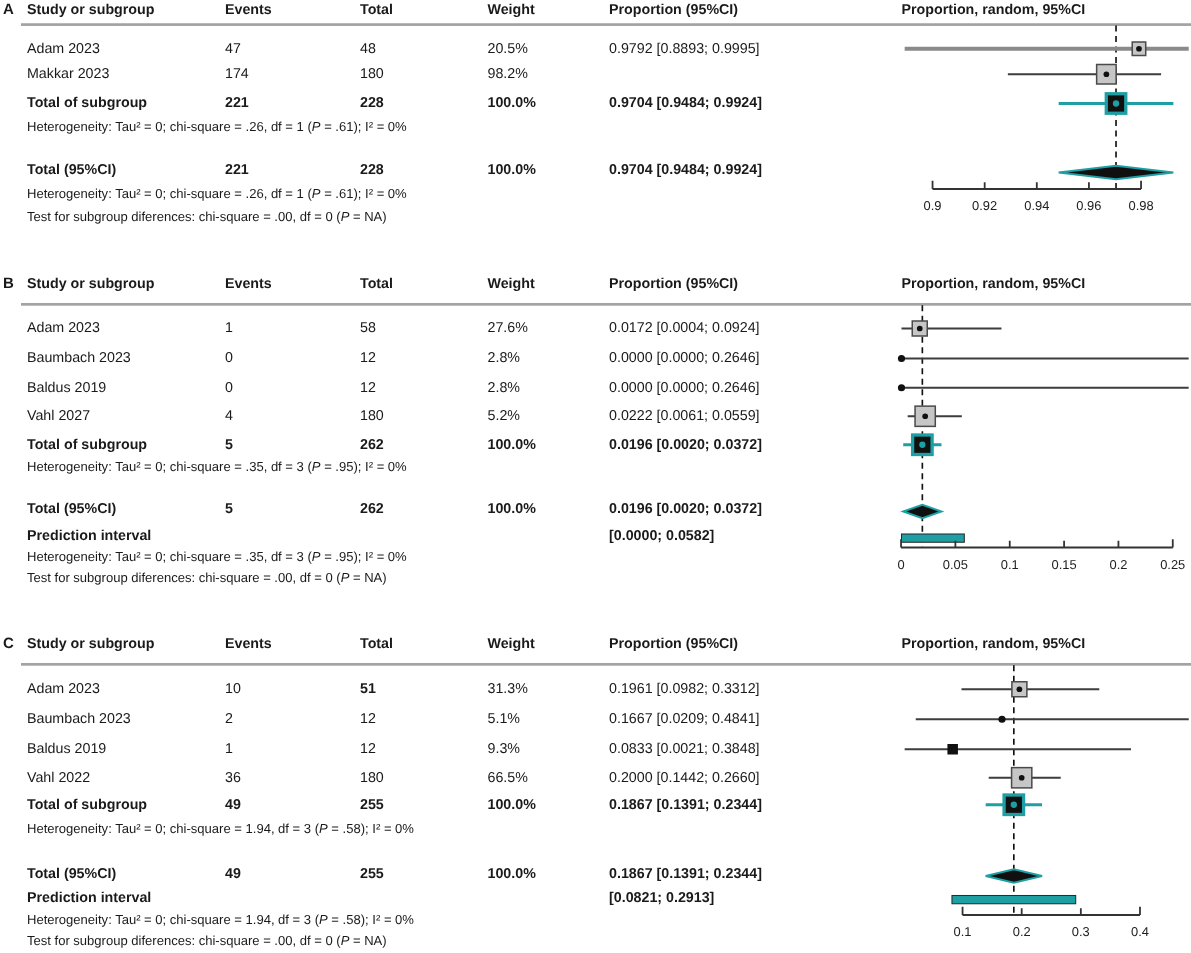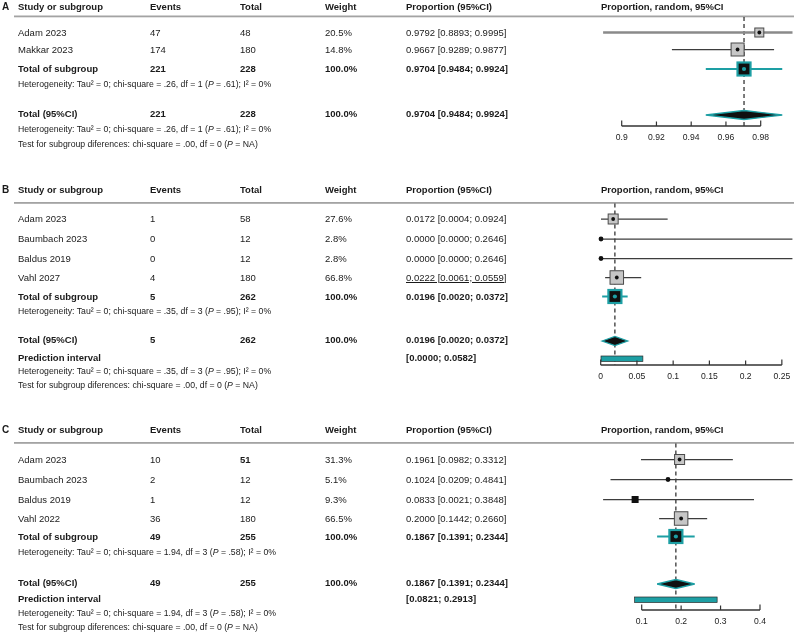--- a/index.html
+++ b/index.html
@@ -109,22 +109,21 @@
       <div class="cell hdr c" style="left: 406px; top: 1px; width: 194px;">Proportion (95%CI)</div>
       <div class="cell hdr c" style="left: 601px; top: 1px; width: 192px;">Proportion, random, 95%CI</div>
       <div class="cell " style="left: 18px; top: 26.5px; width: 180px;">Adam 2023</div>
       <div class="cell r" style="left: 150px; top: 26.5px; width: 80px;">47</div>
       <div class="cell r" style="left: 240px; top: 26.5px; width: 73px;">48</div>
       <div class="cell r" style="left: 325px; top: 26.5px; width: 75px;">20.5%</div>
       <div class="cell c" style="left: 406px; top: 26.5px; width: 194px;">0.9792 [0.8893; 0.9995]</div>
       <div class="cell " style="left: 18px; top: 43.5px; width: 180px;">Makkar 2023</div>
       <div class="cell r" style="left: 150px; top: 43.5px; width: 80px;">174</div>
       <div class="cell r" style="left: 240px; top: 43.5px; width: 73px;">180</div>
-      <div class="cell r" style="left: 325px; top: 43.5px; width: 75px;">14.8%</div>
-      <div class="cell c" style="left: 406px; top: 43.5px; width: 194px;">0.9667 [0.9289; 0.9877]</div>
+      <div class="cell r" style="left: 325px; top: 43.5px; width: 75px;">98.2%</div>
       <div class="cell b" style="left: 18px; top: 63px; width: 180px;">Total of subgroup</div>
       <div class="cell b r" style="left: 150px; top: 63px; width: 80px;">221</div>
       <div class="cell b r" style="left: 240px; top: 63px; width: 73px;">228</div>
       <div class="cell b r" style="left: 325px; top: 63px; width: 75px;">100.0%</div>
       <div class="cell b c" style="left: 406px; top: 63px; width: 194px;">0.9704 [0.9484; 0.9924]</div>
       <div class="cell note" style="left: 18px; top: 78px; width: 560px;">Heterogeneity: Tau² = 0; chi-square = .26, df = 1 (<i>P</i> = .61); I² = 0%</div>
       <div class="cell b" style="left: 18px; top: 108px; width: 180px;">Total (95%CI)</div>
       <div class="cell b r" style="left: 150px; top: 108px; width: 80px;">221</div>
       <div class="cell b r" style="left: 240px; top: 108px; width: 73px;">228</div>
       <div class="cell b r" style="left: 325px; top: 108px; width: 75px;">100.0%</div>
@@ -149,22 +148,22 @@
       <div class="cell r" style="left: 325px; top: 233px; width: 75px;">2.8%</div>
       <div class="cell c" style="left: 406px; top: 233px; width: 194px;">0.0000 [0.0000; 0.2646]</div>
       <div class="cell " style="left: 18px; top: 252.5px; width: 180px;">Baldus 2019</div>
       <div class="cell r" style="left: 150px; top: 252.5px; width: 80px;">0</div>
       <div class="cell r" style="left: 240px; top: 252.5px; width: 73px;">12</div>
       <div class="cell r" style="left: 325px; top: 252.5px; width: 75px;">2.8%</div>
       <div class="cell c" style="left: 406px; top: 252.5px; width: 194px;">0.0000 [0.0000; 0.2646]</div>
       <div class="cell " style="left: 18px; top: 271.5px; width: 180px;">Vahl 2027</div>
       <div class="cell r" style="left: 150px; top: 271.5px; width: 80px;">4</div>
       <div class="cell r" style="left: 240px; top: 271.5px; width: 73px;">180</div>
-      <div class="cell r" style="left: 325px; top: 271.5px; width: 75px;">66.8%</div>
-      <div class="cell c" style="left: 406px; top: 271.5px; width: 194px; text-decoration: underline;">0.0222 [0.0061; 0.0559]</div>
+      <div class="cell r" style="left: 325px; top: 271.5px; width: 75px;">5.2%</div>
+      <div class="cell c" style="left: 406px; top: 271.5px; width: 194px;">0.0222 [0.0061; 0.0559]</div>
       <div class="cell b" style="left: 18px; top: 290.5px; width: 180px;">Total of subgroup</div>
       <div class="cell b r" style="left: 150px; top: 290.5px; width: 80px;">5</div>
       <div class="cell b r" style="left: 240px; top: 290.5px; width: 73px;">262</div>
       <div class="cell b r" style="left: 325px; top: 290.5px; width: 75px;">100.0%</div>
       <div class="cell b c" style="left: 406px; top: 290.5px; width: 194px;">0.0196 [0.0020; 0.0372]</div>
       <div class="cell note" style="left: 18px; top: 305px; width: 560px;">Heterogeneity: Tau² = 0; chi-square = .35, df = 3 (<i>P</i> = .95); I² = 0%</div>
       <div class="cell b" style="left: 18px; top: 334px; width: 180px;">Total (95%CI)</div>
       <div class="cell b r" style="left: 150px; top: 334px; width: 80px;">5</div>
       <div class="cell b r" style="left: 240px; top: 334px; width: 73px;">262</div>
       <div class="cell b r" style="left: 325px; top: 334px; width: 75px;">100.0%</div>
@@ -182,21 +181,21 @@
       <div class="cell hdr c" style="left: 601px; top: 424px; width: 192px;">Proportion, random, 95%CI</div>
       <div class="cell " style="left: 18px; top: 453.5px; width: 180px;">Adam 2023</div>
       <div class="cell r" style="left: 150px; top: 453.5px; width: 80px;">10</div>
       <div class="cell r" style="left: 240px; top: 453.5px; width: 73px; font-weight: bold;">51</div>
       <div class="cell r" style="left: 325px; top: 453.5px; width: 75px;">31.3%</div>
       <div class="cell c" style="left: 406px; top: 453.5px; width: 194px;">0.1961 [0.0982; 0.3312]</div>
       <div class="cell " style="left: 18px; top: 473.5px; width: 180px;">Baumbach 2023</div>
       <div class="cell r" style="left: 150px; top: 473.5px; width: 80px;">2</div>
       <div class="cell r" style="left: 240px; top: 473.5px; width: 73px;">12</div>
       <div class="cell r" style="left: 325px; top: 473.5px; width: 75px;">5.1%</div>
-      <div class="cell c" style="left: 406px; top: 473.5px; width: 194px;">0.1024 [0.0209; 0.4841]</div>
+      <div class="cell c" style="left: 406px; top: 473.5px; width: 194px;">0.1667 [0.0209; 0.4841]</div>
       <div class="cell " style="left: 18px; top: 493.5px; width: 180px;">Baldus 2019</div>
       <div class="cell r" style="left: 150px; top: 493.5px; width: 80px;">1</div>
       <div class="cell r" style="left: 240px; top: 493.5px; width: 73px;">12</div>
       <div class="cell r" style="left: 325px; top: 493.5px; width: 75px;">9.3%</div>
       <div class="cell c" style="left: 406px; top: 493.5px; width: 194px;">0.0833 [0.0021; 0.3848]</div>
       <div class="cell " style="left: 18px; top: 512.5px; width: 180px;">Vahl 2022</div>
       <div class="cell r" style="left: 150px; top: 512.5px; width: 80px;">36</div>
       <div class="cell r" style="left: 240px; top: 512.5px; width: 73px;">180</div>
       <div class="cell r" style="left: 325px; top: 512.5px; width: 75px;">66.5%</div>
       <div class="cell c" style="left: 406px; top: 512.5px; width: 194px;">0.2000 [0.1442; 0.2660]</div>

